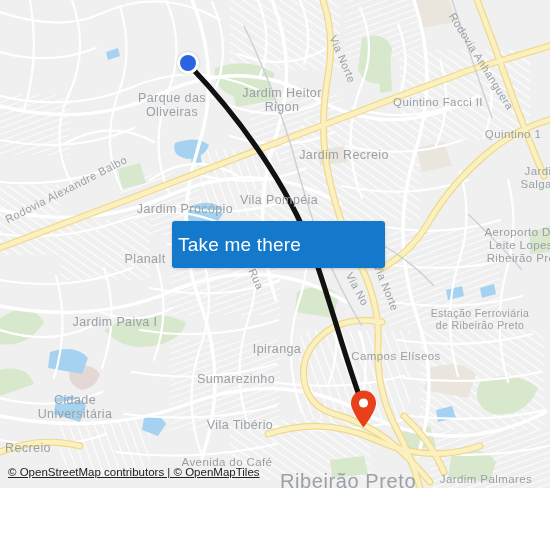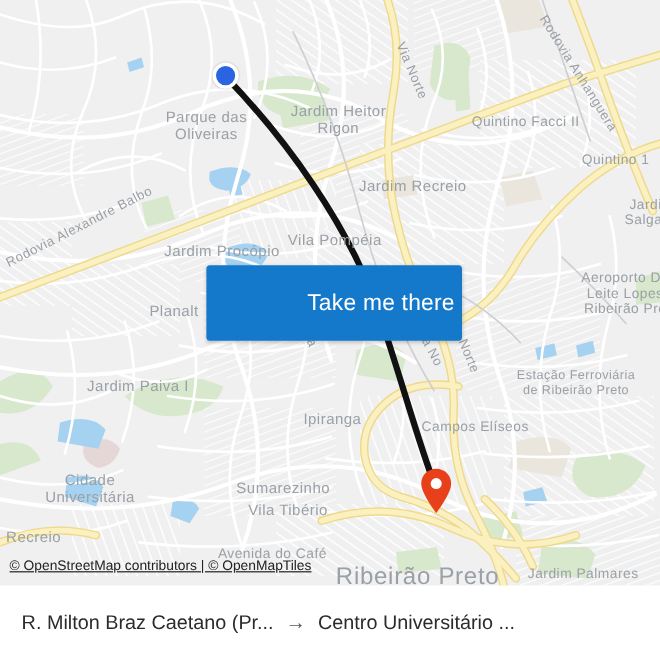--- a/index.html
+++ b/index.html
@@ -71,32 +71,32 @@
   #dest-pin {
     position: absolute;
     left: 350px; top: 390px;
     width: 27px; height: 38px;
   }
 
   
   #cta {
     position: absolute;
     left: 172px; top: 221px;
-    width: 213px; height: 63px;
+    width: 213px; height: 47px;
     background: #1479cb;
     border: none;
     border-radius: 3px;
     color: #ffffff;
     font-size: 19px;
     font-family: "Liberation Sans", sans-serif;
     letter-spacing: .2px;
     cursor: pointer;
     display: flex;
     align-items: center;
-    justify-content: flex-end;
+    justify-content: flex-start;
     box-shadow: 0 1px 3px rgba(0,0,0,.18);
   }
 
   
   #attrib {
     position: absolute;
     left: 8px; top: 466px;
     font-size: 11.5px;
     color: #222222;
     letter-spacing: 0;
@@ -352,21 +352,21 @@
         <div class="plabel sz13" style="left: 344px; top: 148px;">Jardim Recreio</div>
         <div class="plabel sz12" style="left: 543px; top: 165px;">Jardim<br>Salgado</div>
         <div class="plabel sz13" style="left: 185px; top: 202px; text-align: right;">Jardim Procópio</div>
         <div class="plabel sz13" style="left: 279px; top: 193px;">Vila Pompéia</div>
         <div class="plabel sz12" style="left: 521px; top: 226px;">Aeroporto Do<br>Leite Lopes<br>Ribeirão Pre</div>
         <div class="plabel sz13" style="left: 145px; top: 252px;">Planalt</div>
         <div class="plabel sz11" style="left: 480px; top: 307px;">Estação Ferroviária<br>de Ribeirão Preto</div>
         <div class="plabel sz13" style="left: 115px; top: 315px;">Jardim Paiva I</div>
         <div class="plabel sz13" style="left: 277px; top: 342px;">Ipiranga</div>
         <div class="plabel sz12" style="left: 396px; top: 350px;">Campos Elíseos</div>
-        <div class="plabel sz13" style="left: 236px; top: 400px; text-align: center;">Sumarezinho</div>
+        <div class="plabel sz13" style="left: 236px; top: 372px; text-align: center;">Sumarezinho</div>
         <div class="plabel sz13" style="left: 75px; top: 393px;">Cidade<br>Universitária</div>
         <div class="plabel sz13" style="left: 240px; top: 418px;">Vila Tibério</div>
         <div class="plabel sz13" style="left: 28px; top: 441px;">Recreio</div>
         <div class="plabel sz12" style="left: 227px; top: 456px;">Avenida do Café</div>
         <div class="plabel sz12" style="left: 486px; top: 473px;">Jardim Palmares</div>
         <div class="plabel big" style="left: 348px; top: 470px;">Ribeirão Preto</div>
       </div>
     <div id="road-labels">
         <div class="rlabel" style="left: 6px; top: 214px; transform: rotate(-27deg);">Rodovia Alexandre Balbo</div>
         <div class="rlabel" style="left: 452px; top: 8px; transform: rotate(58deg);">Rodovia Anhanguera</div>
@@ -386,19 +386,14 @@
     </div>
 
     <button id="cta">
       <span>Take me there</span>
     </button>
 
     <div id="attrib">© OpenStreetMap contributors | © OpenMapTiles</div>
   </div>
 
   <div id="footer">
-    <div class="route-text">
-      <span id="origin-name">R. Milton Braz Caetano (Pr...</span>
-      <span id="route-arrow">→</span>
-      <span id="dest-name">Centro Universitário ...</span>
-    </div>
   </div>
 </div>
 
 </body></html>

